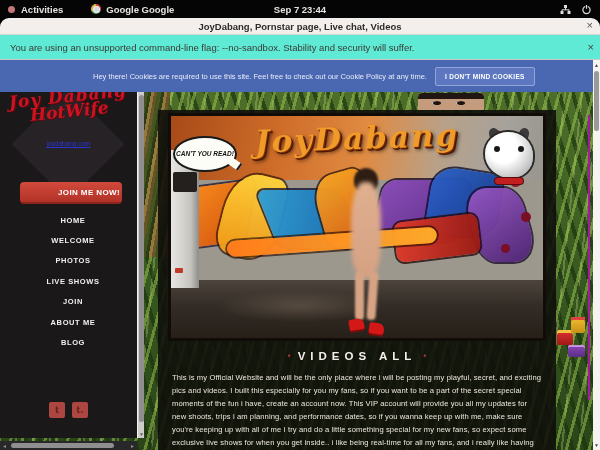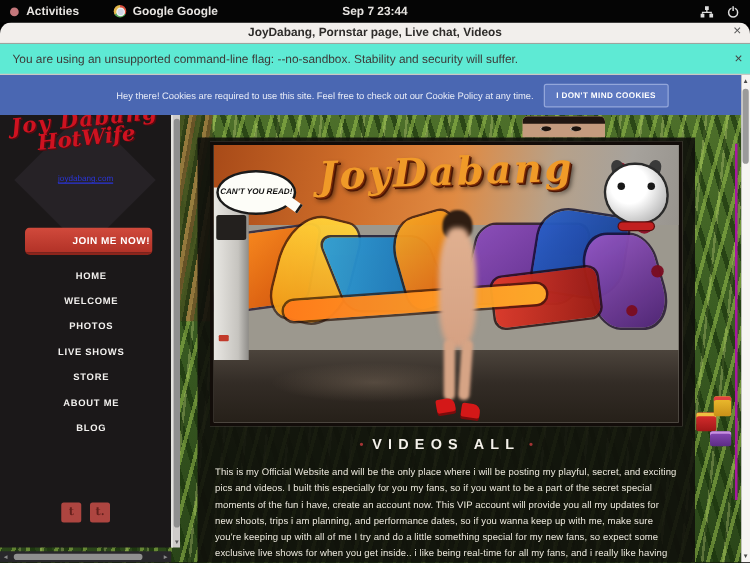--- a/index.html
+++ b/index.html
@@ -190,21 +190,21 @@
       <div class="l1">Joy Dabang</div>
       <div class="l2">HotWife</div>
     </div>
     <div class="logo-link">joydabang.com</div>
     <div class="join-btn">JOIN ME NOW!</div>
     <div class="menu">
       <div class="menu-item">HOME</div>
       <div class="menu-item">WELCOME</div>
       <div class="menu-item">PHOTOS</div>
       <div class="menu-item">LIVE SHOWS</div>
-      <div class="menu-item">STORE</div>
+      <div class="menu-item">JOIN</div>
       <div class="menu-item">ABOUT ME</div>
       <div class="menu-item">BLOG</div>
     </div>
     <div class="socials">
       <div class="soc">t</div>
       <div class="soc">t.</div>
     </div>
   </div>
 
   <div class="side-vscroll">

